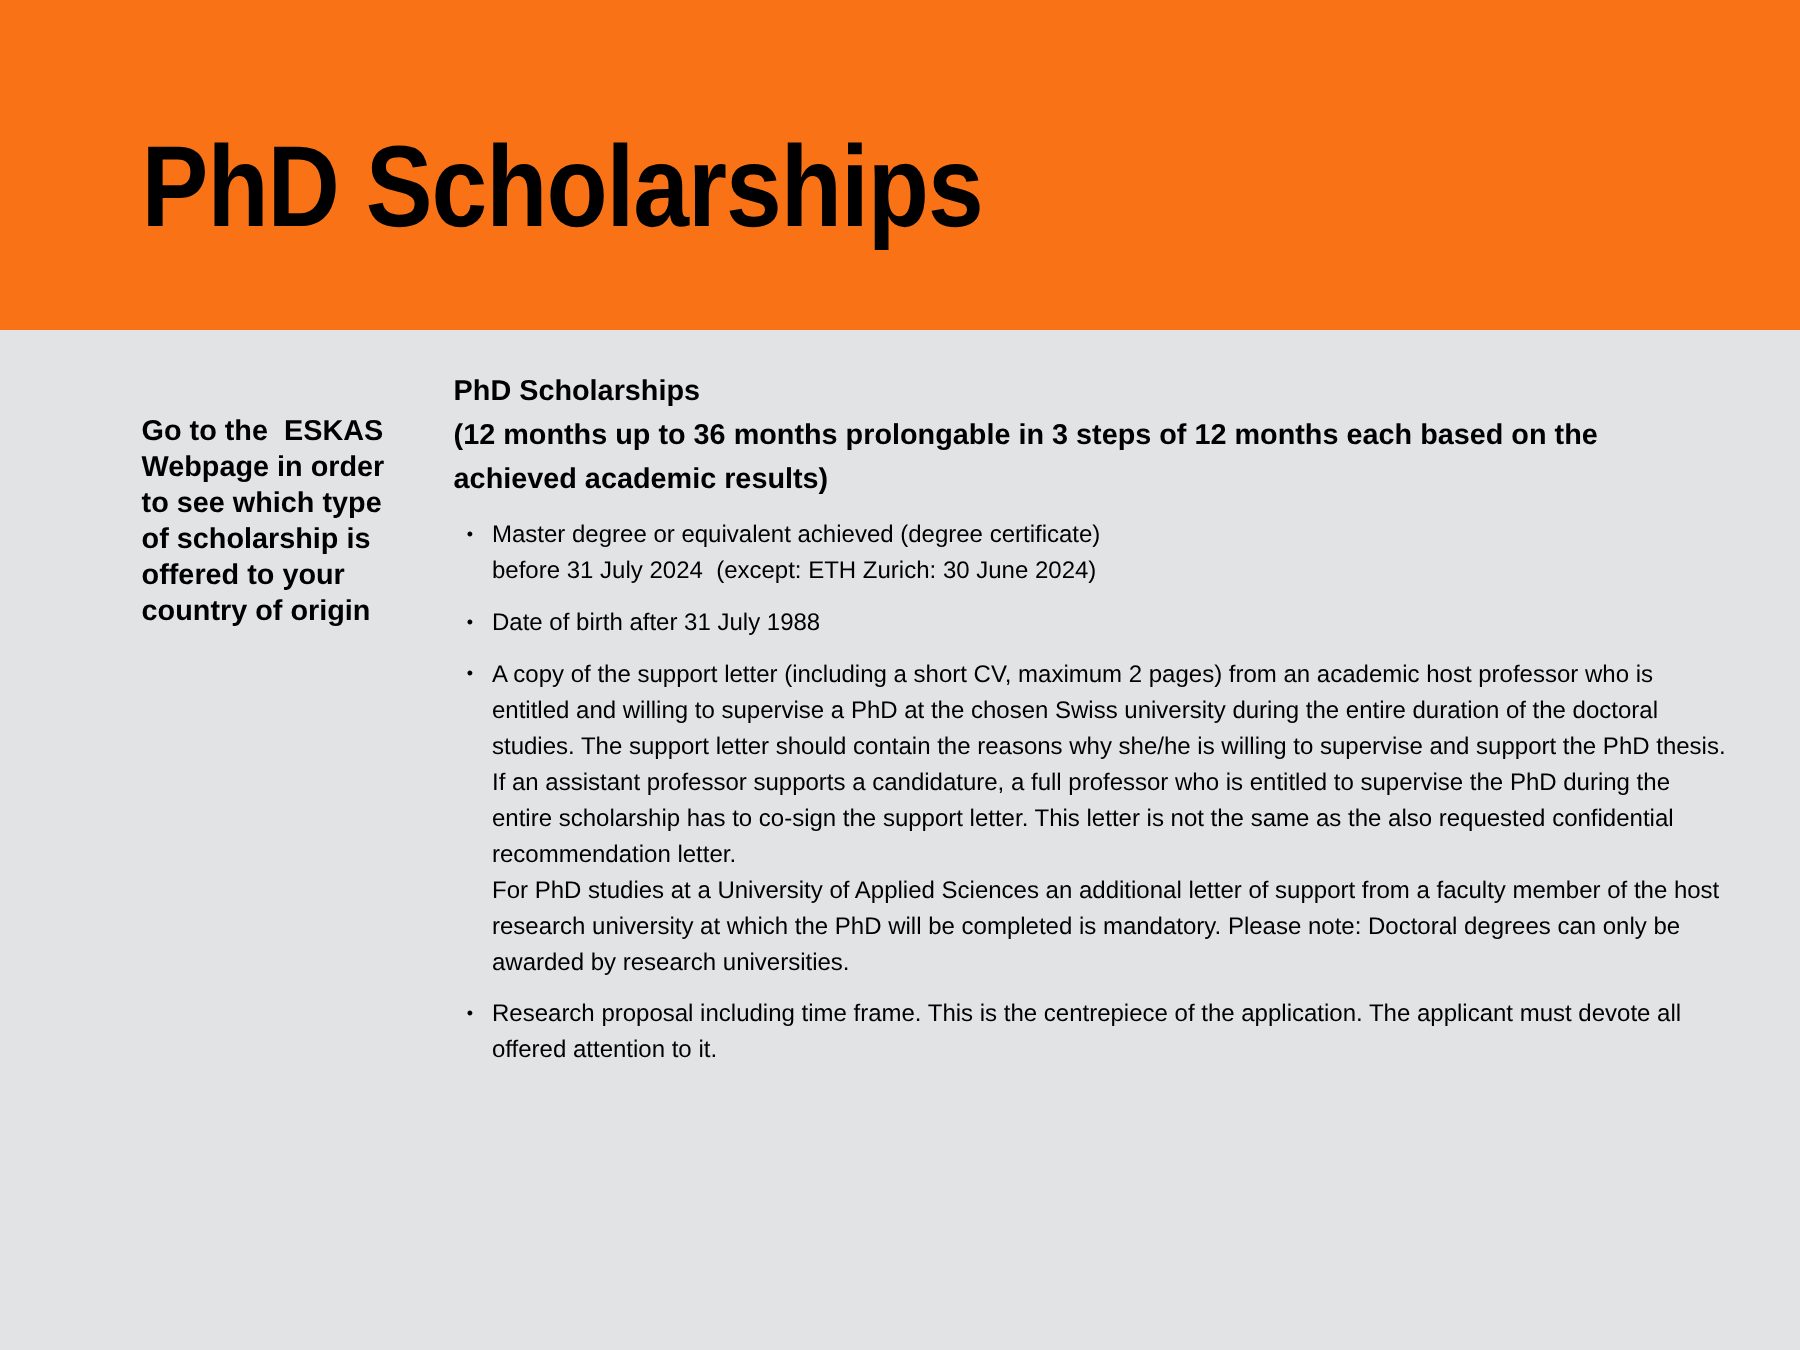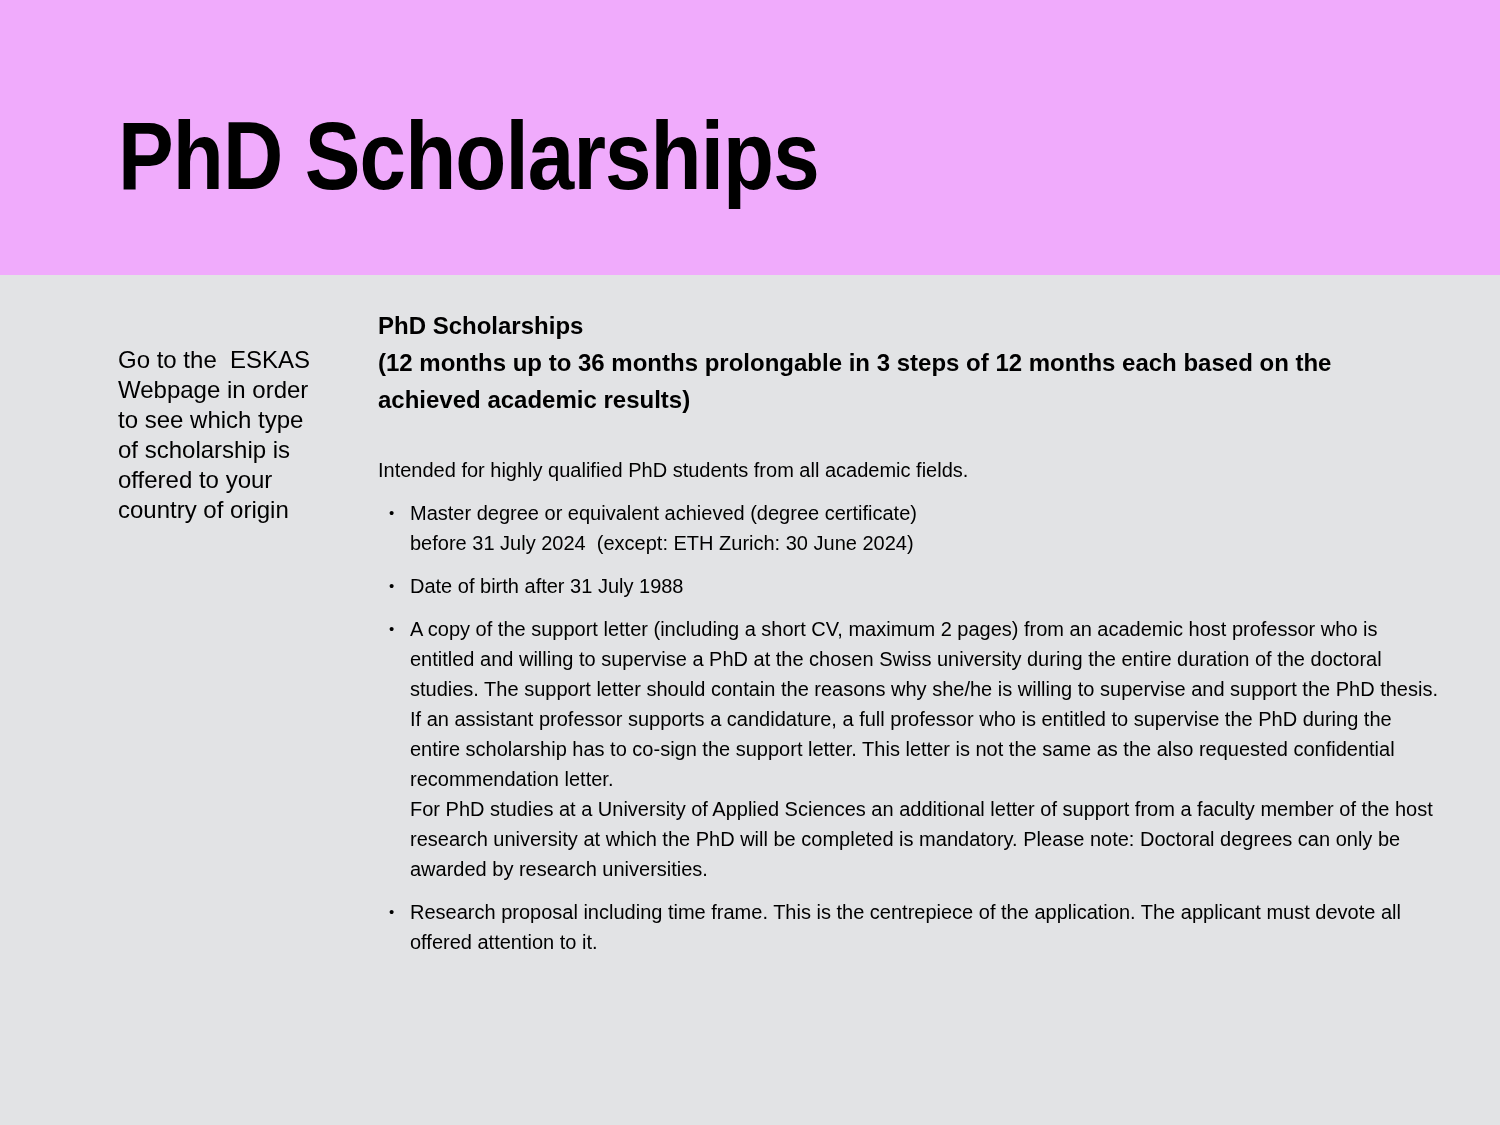--- a/index.html
+++ b/index.html
@@ -7,21 +7,21 @@
   body {
     font-family: "Liberation Sans", sans-serif;
     background: #ffffff;
     color: #000000;
     overflow: hidden;
   }
   .slide {
     position: relative;
     width: 1500px;
     height: 1125px;
-    background: #f0abfc;
+    background: #f97316;
   }
   
   .slide-title {
     position: absolute;
     left: 118px;
     top: 108px;
     font-size: 96px;
     font-weight: bold;
     line-height: 1;
     letter-spacing: -1px;
@@ -39,21 +39,21 @@
     height: 850px;
     background: #e2e3e5;
   }
   
   .sidebar-note {
     position: absolute;
     left: 118px;
     top: 70px;   
     width: 270px;
     font-size: 24px;
-    font-weight: normal;
+    font-weight: bold;
     line-height: 30px;
     white-space: pre-wrap;
     color: #000000;
   }
   
   .main-col {
     position: absolute;
     left: 378px;
     top: 32px;   
     width: 1092px;
@@ -112,21 +112,20 @@
 of scholarship is
 offered to your
 country of origin</div>
 
     <div class="main-col">
 
       <div class="content-heading">PhD Scholarships
 (12 months up to 36 months prolongable in 3 steps of 12 months each based on the
 achieved academic results)</div>
 
-      <p class="intro-text">Intended for highly qualified PhD students from all academic fields.</p>
 
       <ul class="bullet-list">
         <li class="bullet-item">
           <span class="bullet-glyph">•</span>
           <span class="bullet-text">Master degree or equivalent achieved (degree certificate)
 before 31 July 2024  (except: ETH Zurich: 30 June 2024)</span>
         </li>
         <li class="bullet-item">
           <span class="bullet-glyph">•</span>
           <span class="bullet-text">Date of birth after 31 July 1988</span>

